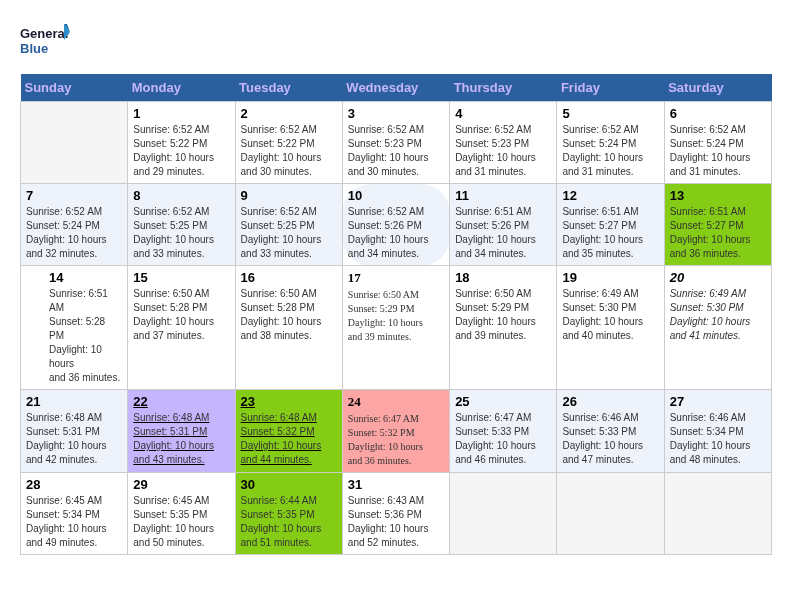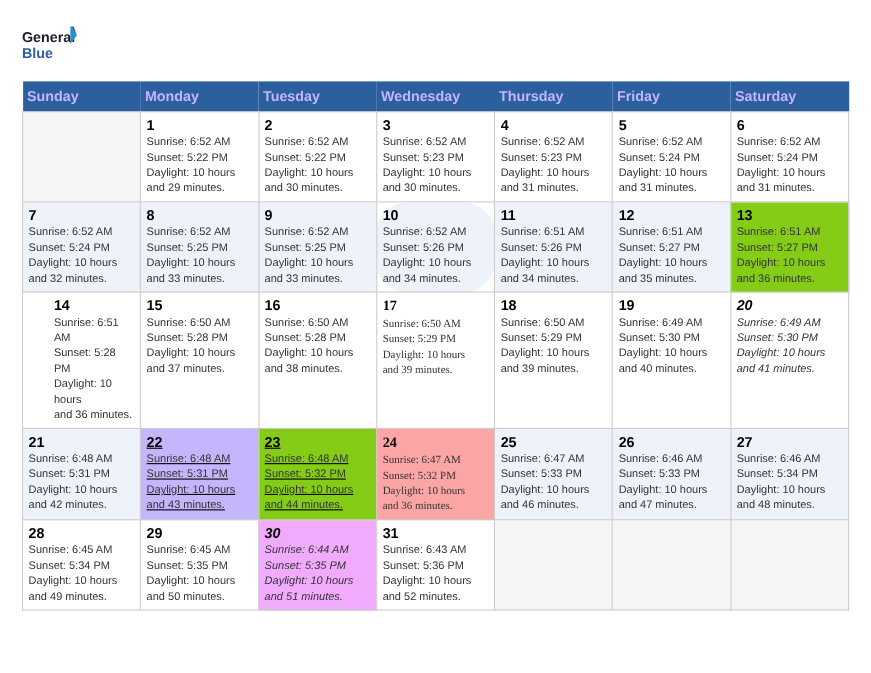--- a/index.html
+++ b/index.html
@@ -371,21 +371,21 @@
         </td>
         <td style="background-color: rgb(255, 255, 255);">
           <span class="day-number">29</span>
           <div class="day-info">
             <div>Sunrise: 6:45 AM</div>
             <div>Sunset: 5:35 PM</div>
             <div>Daylight: 10 hours</div>
             <div>and 50 minutes.</div>
           </div>
         </td>
-        <td style="background-color: #f0abfc; font-style: italic;">
+        <td style="background-color: #84cc16;">
           <span class="day-number">30</span>
           <div class="day-info">
             <div>Sunrise: 6:44 AM</div>
             <div>Sunset: 5:35 PM</div>
             <div>Daylight: 10 hours</div>
             <div>and 51 minutes.</div>
           </div>
         </td>
         <td style="background-color: rgb(255, 255, 255);">
           <span class="day-number">31</span>

